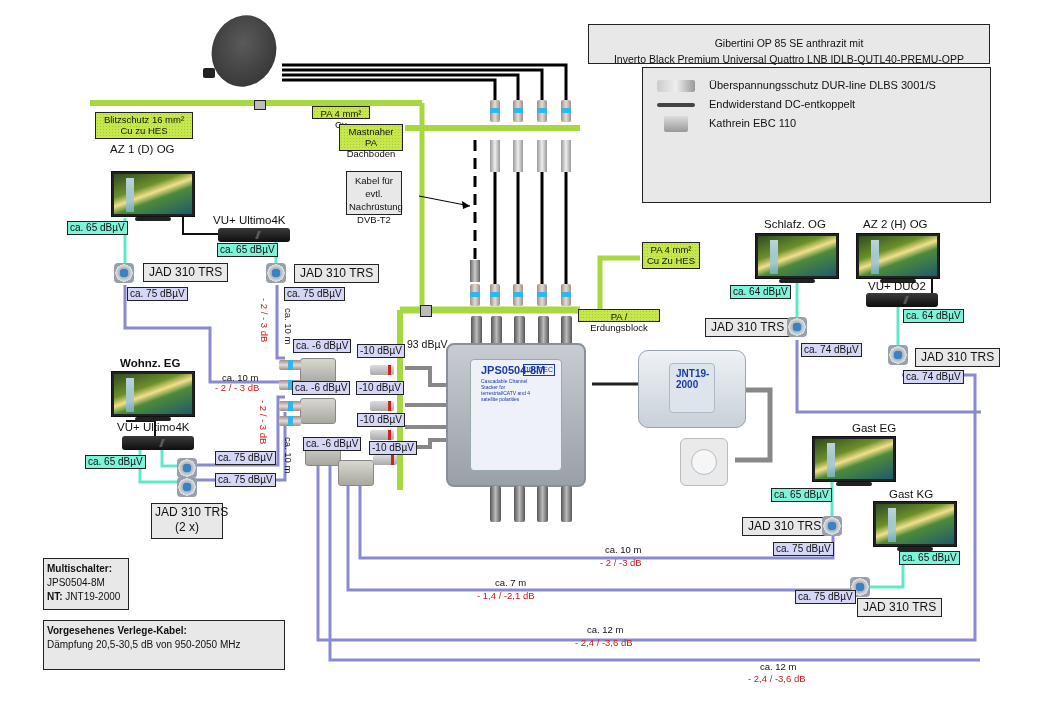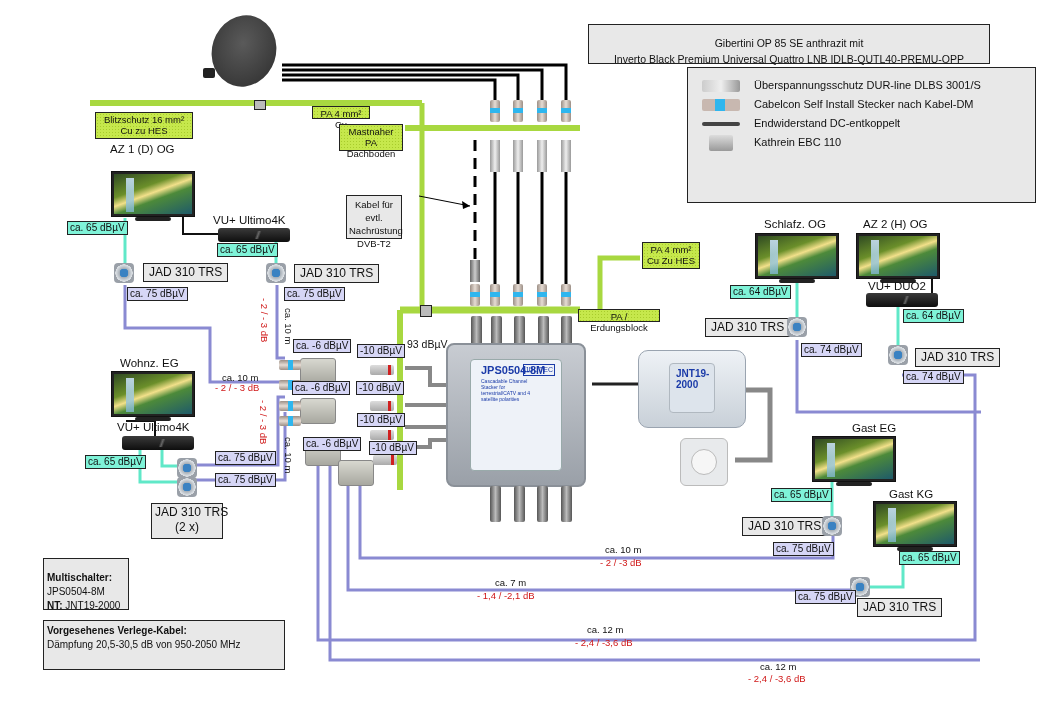--- a/index.html
+++ b/index.html
@@ -113,47 +113,43 @@
 
 <div class="dish abs" style="left:212px;top:15px;"></div>
 <div class="abs" style="left:203px;top:68px;width:12px;height:10px;background:#222;border-radius:2px;"></div>
 <div class="abs" style="left:254px;top:100px;width:10px;height:8px;background:#bbb;border:1px solid #222;"></div>
 
 <div class="box" style="left:588px;top:24px;width:402px;height:40px;font-size:10.5px;line-height:16px;padding:10px 4px;text-align:center;">
   <div>Gibertini OP 85 SE anthrazit mit</div>
   <div>Inverto Black Premium Universal Quattro LNB IDLB-QUTL40-PREMU-OPP</div>
 </div>
 
-<div class="box" style="left:642px;top:67px;width:349px;height:136px;padding:8px 0 0 14px;font-size:11px;margin-left:45px;">
+<div class="box" style="left:642px;top:67px;width:349px;height:136px;padding:8px 0 0 14px;font-size:11px;">
   <div class="legend-item">
     <span class="legend-ico" style="background:linear-gradient(90deg,#ccc,#eee,#999);"></span>
     <span>Überspannungsschutz DUR-line DLBS 3001/S</span>
-  </div>
-  <div class="legend-item">
-    <span class="legend-ico" style="background:linear-gradient(90deg,#c8b8b0 35%,#2fb6ee 35%,#2fb6ee 60%,#c8b8b0 60%);"></span>
-    <span>Cabelcon Self Install Stecker nach Kabel-DM</span>
   </div>
   <div class="legend-item">
     <span class="legend-ico" style="background:#444;height:4px;"></span>
     <span>Endwiderstand DC-entkoppelt</span>
   </div>
   <div class="legend-item">
     <span class="legend-ico" style="background:linear-gradient(#ddd,#999);height:16px;width:24px;margin-left:7px;margin-right:21px;"></span>
     <span>Kathrein EBC 110</span>
   </div>
 </div>
 
 <div class="lbl-green" style="left:95px;top:112px;width:98px;height:27px;">Blitzschutz 16 mm² Cu zu HES</div>
 <div class="lbl-green" style="left:312px;top:106px;width:58px;height:13px;">PA 4 mm² Cu</div>
 <div class="lbl-green" style="left:339px;top:124px;width:64px;height:27px;">Mastnaher PA Dachboden</div>
 <div class="lbl-green" style="left:642px;top:242px;width:58px;height:27px;">PA 4 mm² Cu Zu HES</div>
 <div class="lbl-green" style="left:578px;top:309px;width:82px;height:13px;">PA / Erdungsblock</div>
 <div class="abs" style="left:420px;top:305px;width:10px;height:10px;background:#bbb;border:1px solid #222;"></div>
 
-<div class="box" style="left:346px;top:171px;width:56px;height:44px;font-size:9.5px;line-height:13px;text-align:center;padding:2px;margin-top:24px;">Kabel für evtl. Nachrüstung DVB-T2</div>
+<div class="box" style="left:346px;top:171px;width:56px;height:44px;font-size:9.5px;line-height:13px;text-align:center;padding:2px;">Kabel für evtl. Nachrüstung DVB-T2</div>
 
 <div class="plug" style="left:490px;top:100px;"></div>
 <div class="plug" style="left:513px;top:100px;"></div>
 <div class="plug" style="left:537px;top:100px;"></div>
 <div class="plug" style="left:561px;top:100px;"></div>
 <div class="abs" style="left:490px;top:140px;width:10px;height:32px;background:linear-gradient(90deg,#999,#eee,#999);"></div>
 <div class="abs" style="left:513px;top:140px;width:10px;height:32px;background:linear-gradient(90deg,#999,#eee,#999);"></div>
 <div class="abs" style="left:537px;top:140px;width:10px;height:32px;background:linear-gradient(90deg,#999,#eee,#999);"></div>
 <div class="abs" style="left:561px;top:140px;width:10px;height:32px;background:linear-gradient(90deg,#999,#eee,#999);"></div>
 <div class="abs" style="left:470px;top:260px;width:10px;height:22px;background:linear-gradient(90deg,#666,#ccc,#666);"></div>
@@ -229,21 +225,21 @@
 <div class="sig-lav" style="left:127px;top:287px;">ca. 75 dBµV</div>
 <div class="sig-lav" style="left:284px;top:287px;">ca. 75 dBµV</div>
 
 <div class="dist vert" style="left:283px;top:308px;">ca. 10 m</div>
 <div class="loss vert" style="left:259px;top:298px;">- 2 / - 3 dB</div>
 <div class="dist" style="left:222px;top:372px;">ca. 10 m</div>
 <div class="loss" style="left:215px;top:382px;">- 2 / - 3 dB</div>
 <div class="loss vert" style="left:258px;top:400px;">- 2 / - 3 dB</div>
 <div class="dist vert" style="left:283px;top:437px;">ca. 10 m</div>
 
-<div class="room" style="left:120px;top:357px;">Wohnz. EG</div>
+<div class="room" style="left:120px;top:357px;font-weight:bold;">Wohnz. EG</div>
 <div class="tv" style="left:111px;top:371px;">
     <div class="screen">
       <div class="pic"></div>
     </div>
     <div class="stand"></div>
   </div>
 <div class="room" style="left:117px;top:421px;">VU+ Ultimo4K</div>
 <div class="stb" style="left:122px;top:436px;"></div>
 <div class="sig-cyan" style="left:85px;top:455px;">ca. 65 dBµV</div>
 <div class="wallsock" style="left:177px;top:458px;"></div>
@@ -305,21 +301,21 @@
 
 <div class="dist" style="left:605px;top:544px;">ca. 10 m</div>
 <div class="loss" style="left:600px;top:557px;">- 2 / -3 dB</div>
 <div class="dist" style="left:495px;top:577px;">ca. 7 m</div>
 <div class="loss" style="left:477px;top:590px;">- 1,4 / -2,1 dB</div>
 <div class="dist" style="left:587px;top:624px;">ca. 12 m</div>
 <div class="loss" style="left:575px;top:637px;">- 2,4 / -3,6 dB</div>
 <div class="dist" style="left:760px;top:661px;">ca. 12 m</div>
 <div class="loss" style="left:748px;top:673px;">- 2,4 / -3,6 dB</div>
 
-<div class="box" style="left:43px;top:558px;width:86px;height:52px;font-size:10px;line-height:14px;padding:12px 3px;">
+<div class="box" style="left:43px;top:558px;width:86px;height:52px;font-size:10px;line-height:14px;padding:3px 3px;">
   <div style="font-weight:bold;">Multischalter:</div>
   <div>JPS0504-8M</div>
   <div><b>NT:</b><span> JNT19-2000</span></div>
 </div>
 <div class="box" style="left:43px;top:620px;width:242px;height:50px;font-size:10px;line-height:14px;padding:3px 3px;">
   <div style="font-weight:bold;">Vorgesehenes Verlege-Kabel:</div>
   <div>Dämpfung 20,5-30,5 dB von 950-2050 MHz</div>
 </div>
 
 </body></html>

